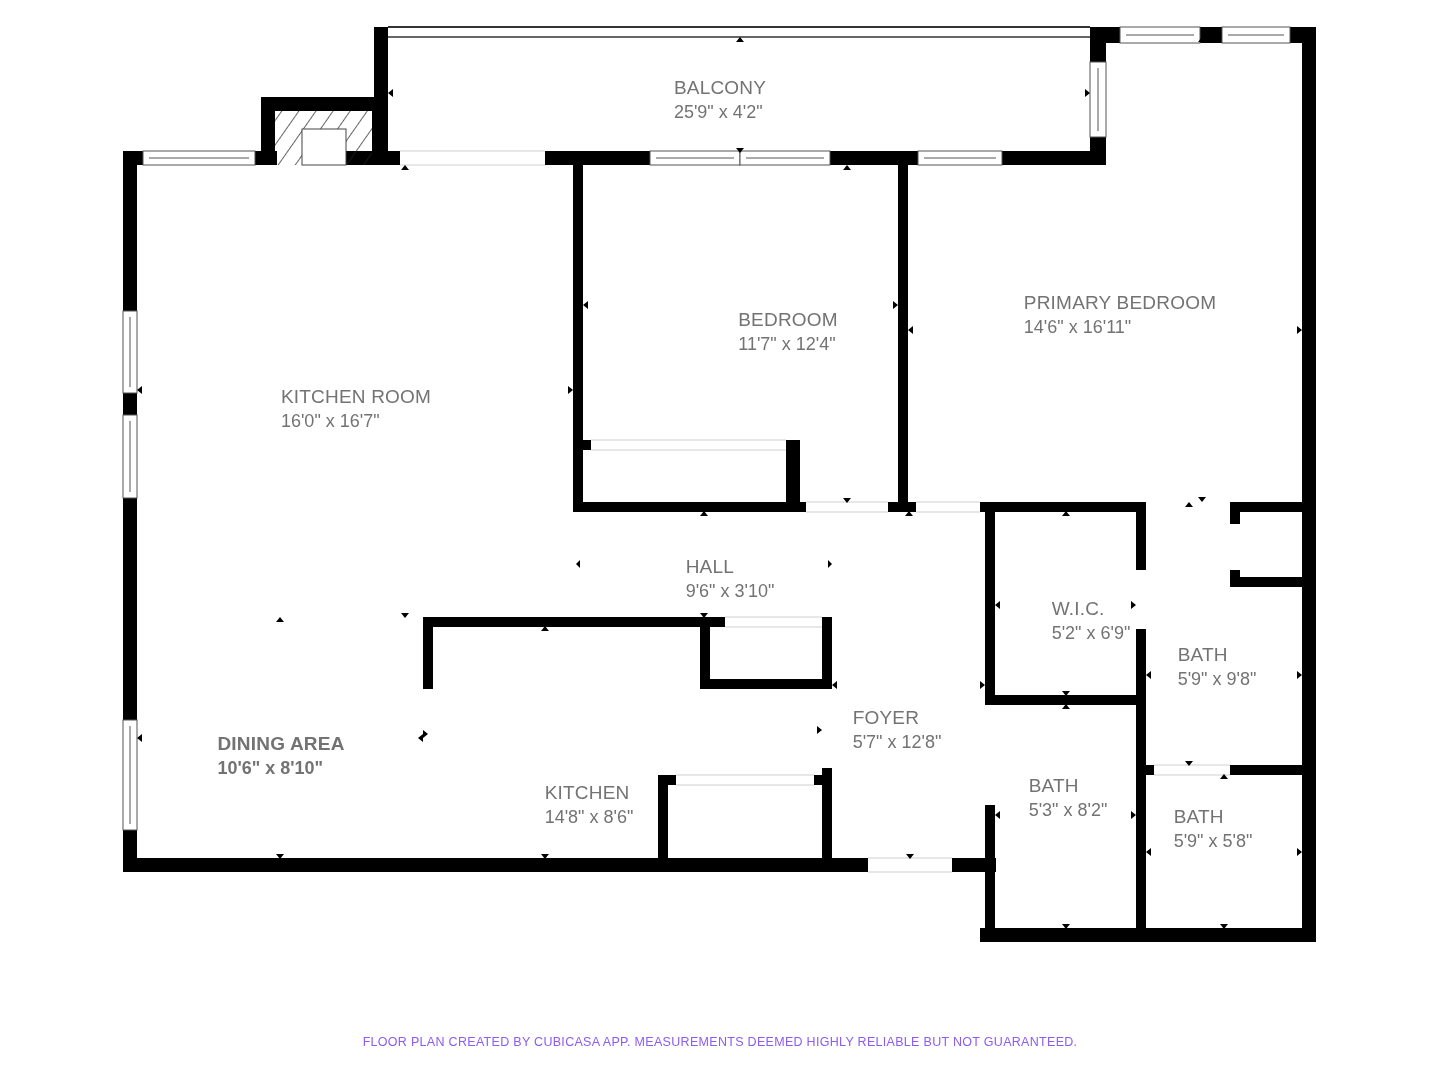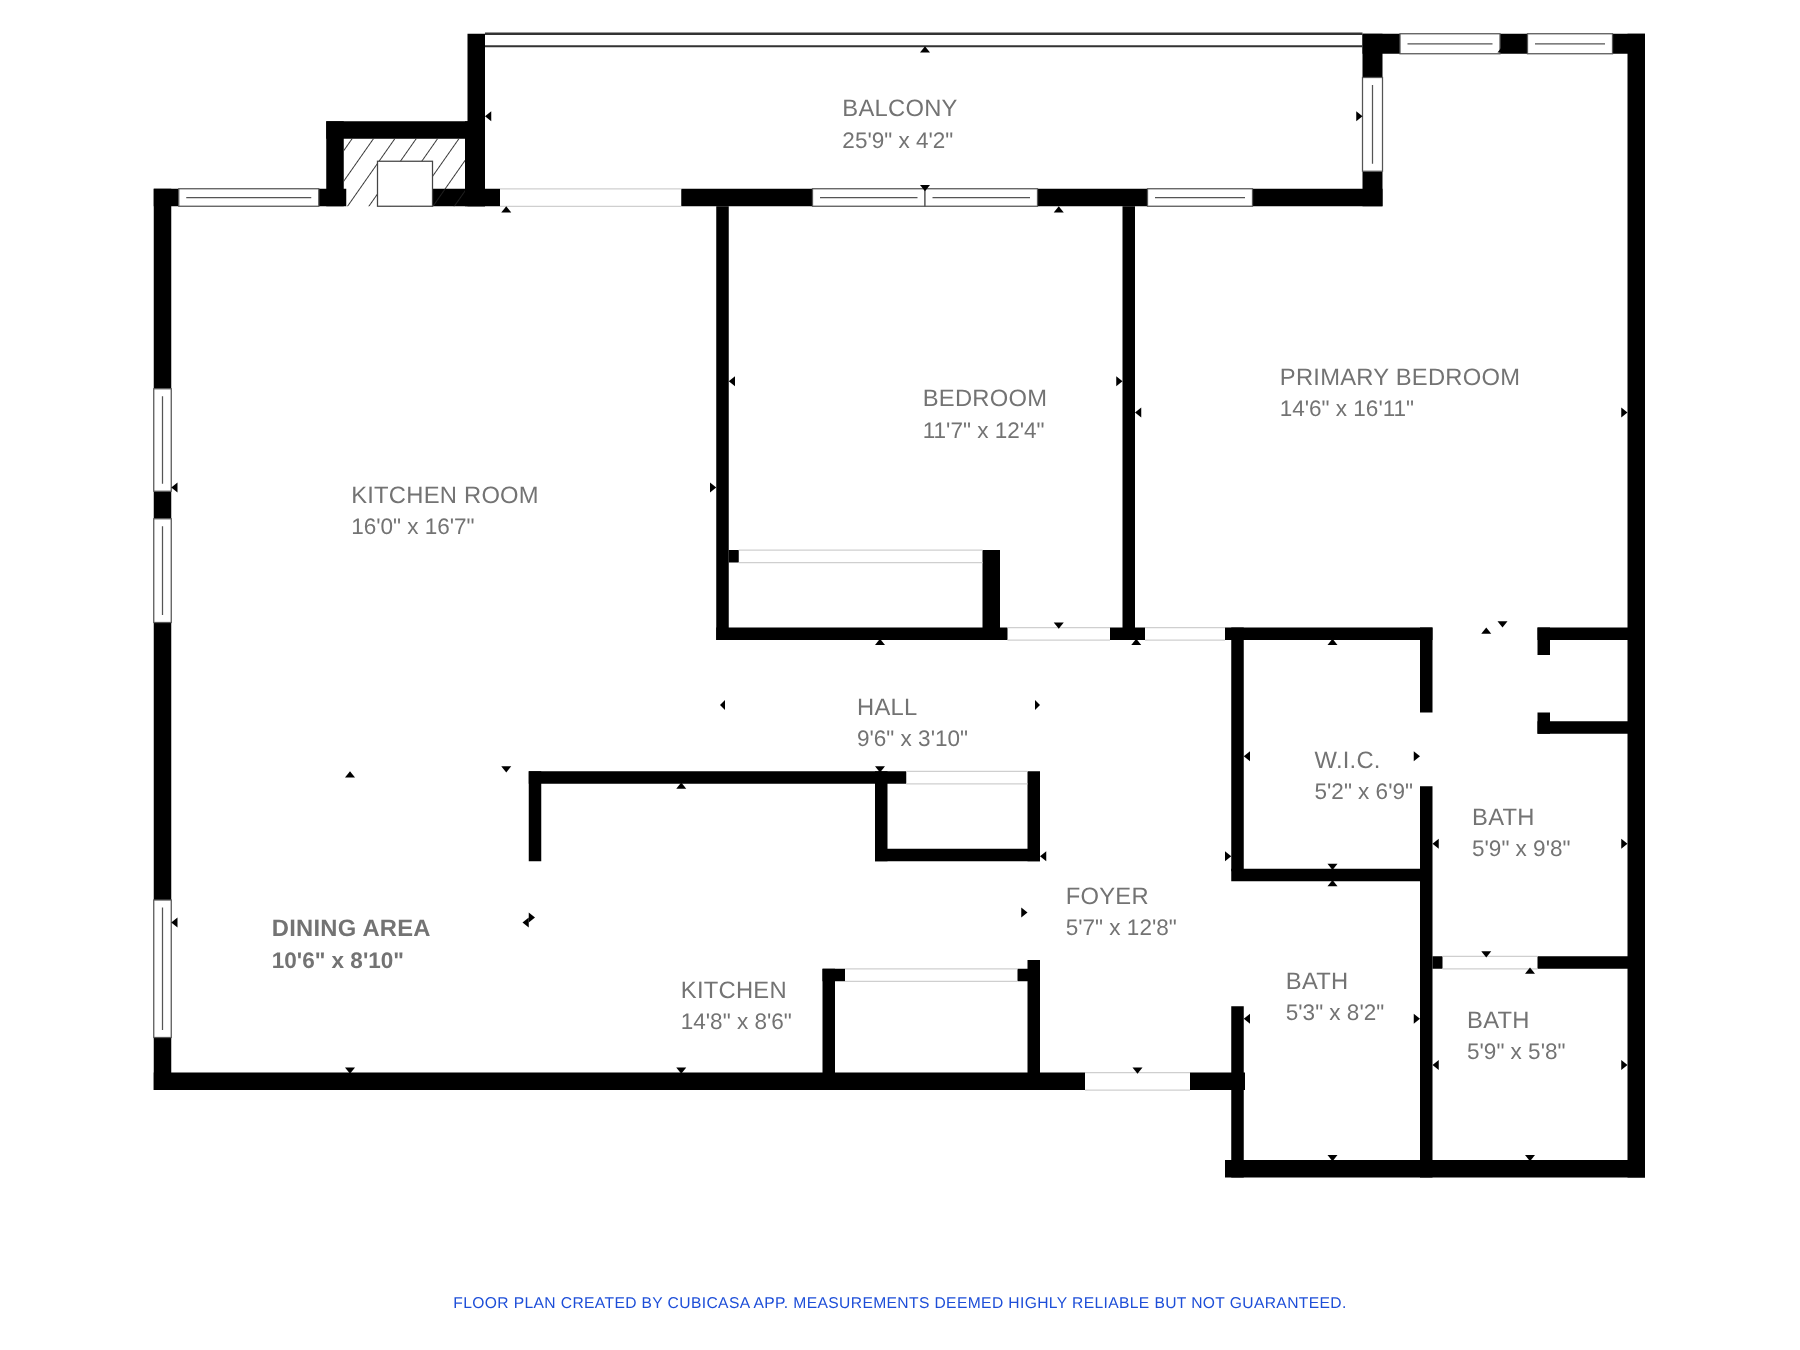--- a/index.html
+++ b/index.html
@@ -1,21 +1,21 @@
 <!DOCTYPE html>
 <html><head>
   <meta charset="utf-8">
   <style>
     html, body { margin: 0; padding: 0; background: #ffffff; }
     body { width: 1440px; height: 1080px; position: relative; overflow: hidden; font-family: "Liberation Sans", sans-serif; }
     #plan { position: absolute; left: 0; top: 0; width: 1440px; height: 1080px; }
     .room-label { position: absolute; transform: translateX(-50%); text-align: left; color: #737373; white-space: nowrap; line-height: 1.3; }
     .room-name { font-size: 19px; letter-spacing: 0.2px; }
     .room-dim { font-size: 18px; }
-    .footer { position: absolute; left: 0; width: 1440px; top: 1035px; text-align: center; font-size: 12.5px; color: #1d4ed8; letter-spacing: 0.3px; }
+    .footer { position: absolute; left: 0; width: 1440px; top: 1035px; text-align: center; font-size: 12.5px; color: #8b5cf6; letter-spacing: 0.3px; }
   </style>
 </head>
 <body>
 
 <svg id="plan" viewBox="0 0 1440 1080" xmlns="http://www.w3.org/2000/svg">
   <defs>
     <pattern id="hatch" patternUnits="userSpaceOnUse" width="14" height="14" patternTransform="rotate(35)">
       <line x1="0" y1="0" x2="0" y2="14" stroke="#222" stroke-width="1.4"></line>
     </pattern>
   </defs>

